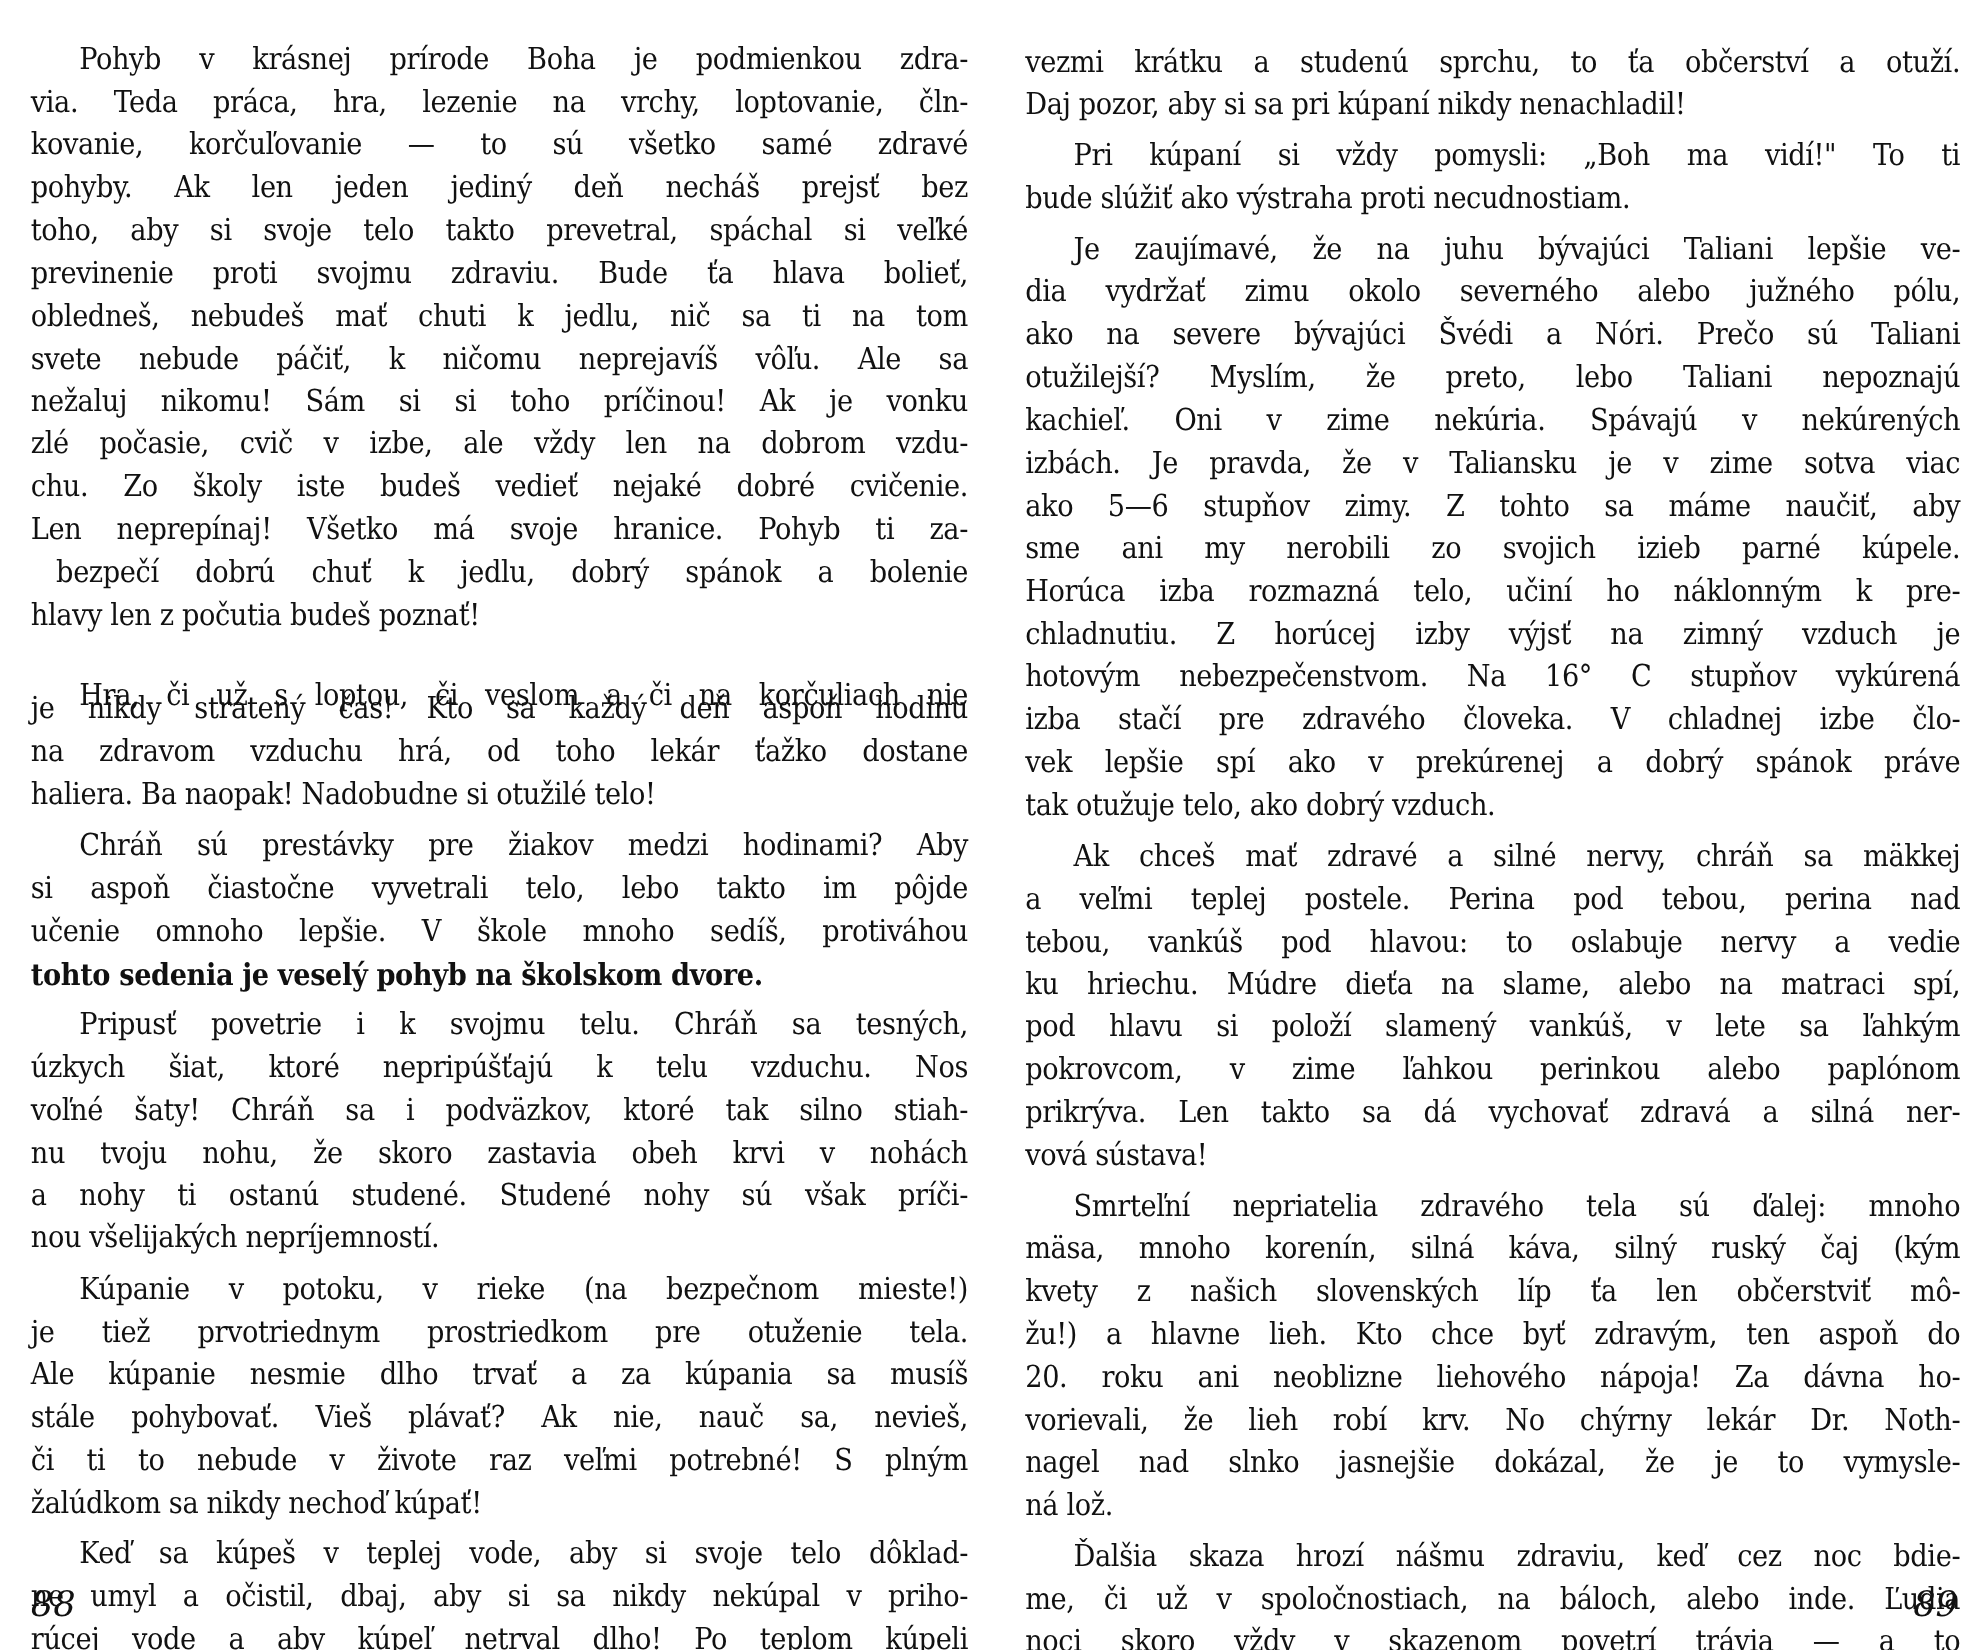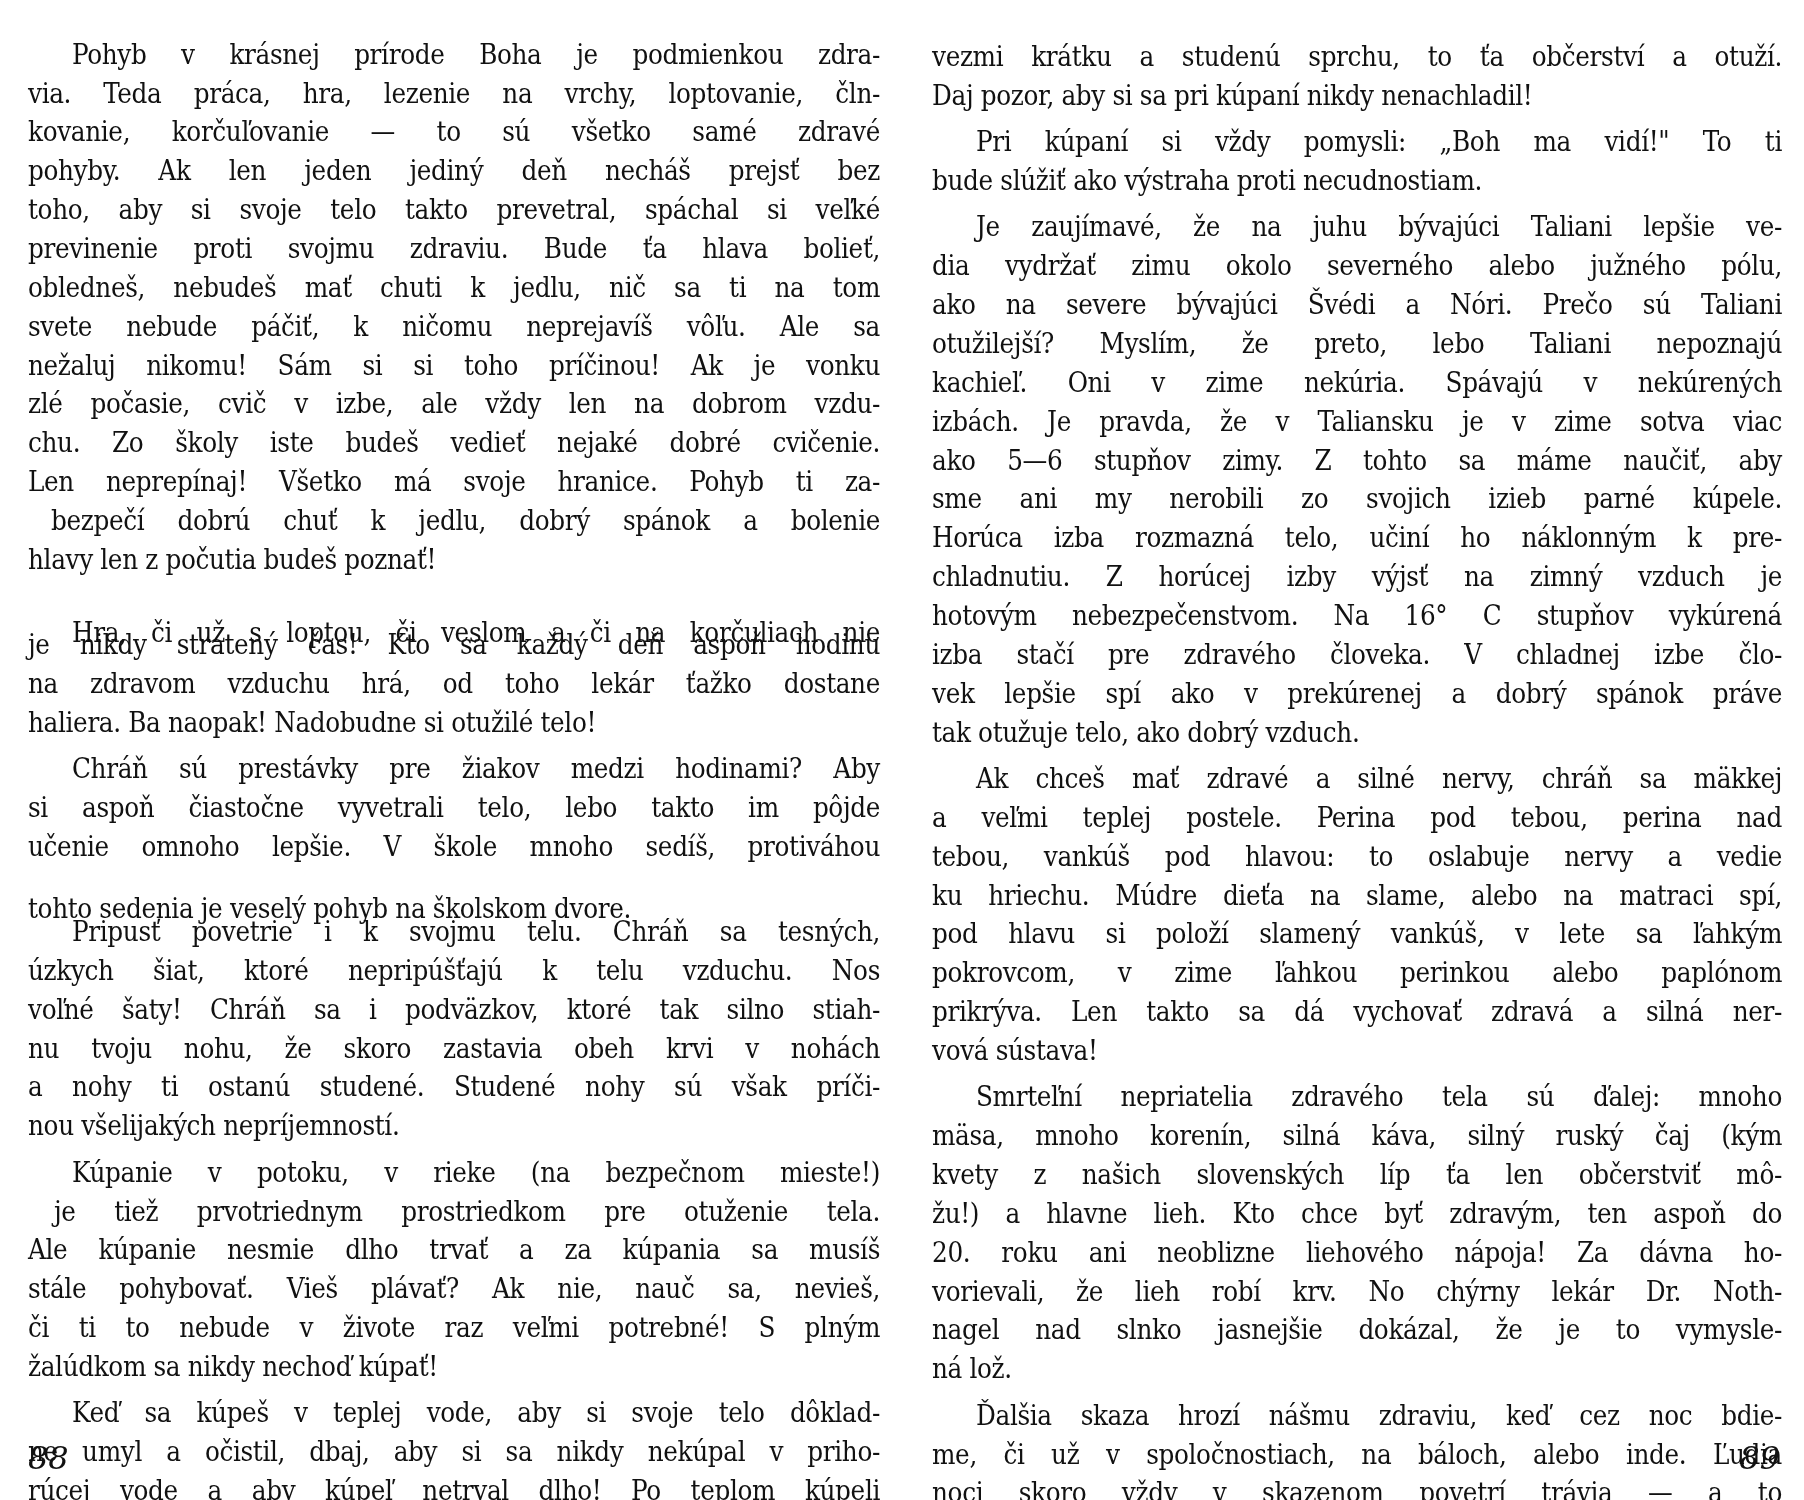--- a/index.html
+++ b/index.html
@@ -44,33 +44,33 @@
       <div>
         <div class="line indent" style="top: 613px;">Hra, či už s loptou, či veslom a či na korčuliach nie</div>
         <div class="line" style="top: 625.034px;">je nikdy stratený čas! Kto sa každý deň aspoň hodinu</div>
         <div class="line" style="top: 663.889px;">na zdravom vzduchu hrá, od toho lekár ťažko dostane</div>
         <div class="line last" style="top: 702.744px;">haliera. Ba naopak! Nadobudne si otužilé telo!</div>
       </div>
       <div>
         <div class="line indent" style="top: 749.116px;">Chráň sú prestávky pre žiakov medzi hodinami? Aby</div>
         <div class="line" style="top: 787.971px;">si aspoň čiastočne vyvetrali telo, lebo takto im pôjde</div>
         <div class="line" style="top: 826.826px;">učenie omnoho lepšie. V škole mnoho sedíš, protiváhou</div>
-        <div class="line last" style="top: 889px;">tohto sedenia je veselý pohyb na školskom dvore.</div>
+        <div class="line last" style="top: 867px; font-weight: bold;">tohto sedenia je veselý pohyb na školskom dvore.</div>
       </div>
       <div>
         <div class="line indent" style="top: 912.053px;">Pripusť povetrie i k svojmu telu. Chráň sa tesných,</div>
         <div class="line" style="top: 950.908px;">úzkych šiat, ktoré nepripúšťajú k telu vzduchu. Nos</div>
         <div class="line" style="top: 989.763px;">voľné šaty! Chráň sa i podväzkov, ktoré tak silno stiah-</div>
         <div class="line" style="top: 1028.62px;">nu tvoju nohu, že skoro zastavia obeh krvi v nohách</div>
         <div class="line" style="top: 1067.47px;">a nohy ti ostanú studené. Studené nohy sú však príči-</div>
         <div class="line last" style="top: 1106.33px;">nou všelijakých nepríjemností.</div>
       </div>
       <div>
         <div class="line indent" style="top: 1152.7px;">Kúpanie v potoku, v rieke (na bezpečnom mieste!)</div>
-        <div class="line" style="top: 1191.55px; margin-left: 26px;">je tiež prvotriednym prostriedkom pre otuženie tela.</div>
+        <div class="line" style="top: 1191.55px;">je tiež prvotriednym prostriedkom pre otuženie tela.</div>
         <div class="line" style="top: 1230.41px;">Ale kúpanie nesmie dlho trvať a za kúpania sa musíš</div>
         <div class="line" style="top: 1269.26px;">stále pohybovať. Vieš plávať? Ak nie, nauč sa, nevieš,</div>
         <div class="line" style="top: 1308.12px;">či ti to nebude v živote raz veľmi potrebné! S plným</div>
         <div class="line last" style="top: 1346.97px;">žalúdkom sa nikdy nechoď kúpať!</div>
       </div>
       <div>
         <div class="line indent" style="top: 1393.35px;">Keď sa kúpeš v teplej vode, aby si svoje telo dôklad-</div>
         <div class="line" style="top: 1432.2px;">ne umyl a očistil, dbaj, aby si sa nikdy nekúpal v priho-</div>
         <div class="line" style="top: 1471.06px;">rúcej vode a aby kúpeľ netrval dlho! Po teplom kúpeli</div>
       </div>

